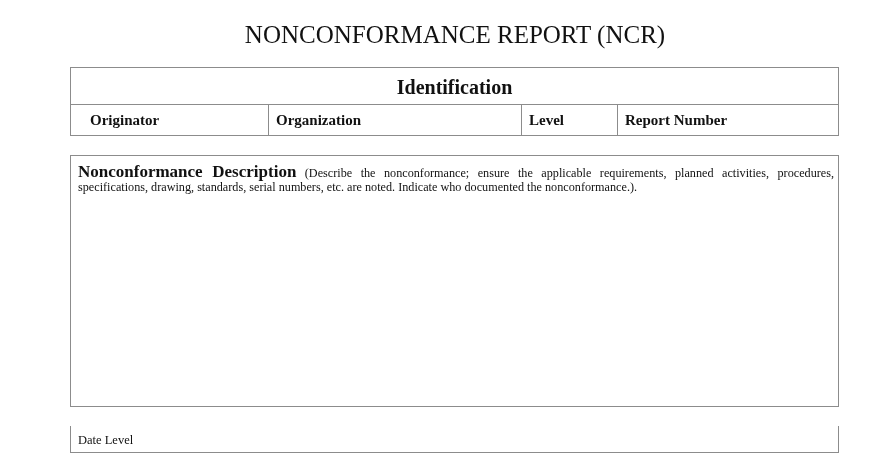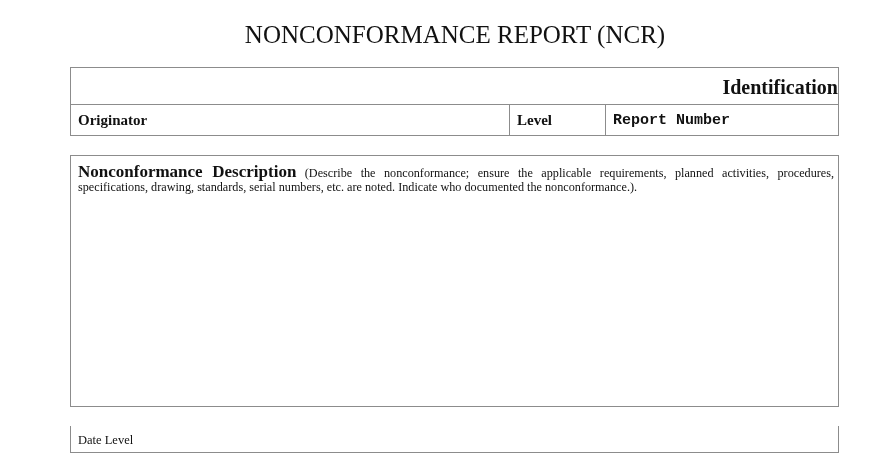--- a/index.html
+++ b/index.html
@@ -36,41 +36,42 @@
       border: 1px solid #8c8c8c;
       box-sizing: content-box;
     }
     .ident-header {
       position: absolute;
       left: 0;
       top: 0;
       width: 767px;
       height: 36px;
       border-bottom: 1px solid #8c8c8c;
-      text-align: right;
+      text-align: center;
       font-weight: bold;
       font-size: 20px;
       line-height: 38px;
     }
     .ident-row {
       position: absolute;
       left: 0;
       top: 37px;
       width: 767px;
       height: 30px;
     }
     .ident-cell {
       position: absolute;
       top: 0;
       height: 30px;
       font-weight: bold;
       font-size: 15px;
       line-height: 31px;
       padding-left: 7px;
       box-sizing: border-box;
+      margin-left: 12px;
     }
     .ident-cell.divider {
       border-left: 1px solid #8c8c8c;
     }
     .desc-box {
       position: absolute;
       left: 70px;
       top: 155px;
       width: 767px;
       height: 250px;
@@ -112,24 +113,27 @@
 <body>
 
 <div class="page-title">NONCONFORMANCE REPORT (NCR)</div>
 
 <div class="ident-table">
   <div class="ident-header">Identification</div>
   <div class="ident-row">
     <div class="ident-cell" style="left:0; width:185px;">
       <span>Originator</span>
     </div>
+    <div class="ident-cell divider" style="left:185px; width:253px;">
+      <span>Organization</span>
+    </div>
     <div class="ident-cell divider" style="left:438px; width:96px;">
       <span>Level</span>
     </div>
-    <div class="ident-cell divider" style="left:534px; width:233px;font-family:Liberation Mono, monospace;">
+    <div class="ident-cell divider" style="left:534px; width:233px;">
       <span>Report Number</span>
     </div>
   </div>
 </div>
 
 <div class="desc-box">
   <div class="desc-text">
     <span class="desc-label">Nonconformance Description</span>
     <span>(Describe the nonconformance; ensure the applicable requirements, planned activities, procedures, specifications, drawing, standards, serial numbers, etc. are noted. Indicate who documented the nonconformance.).</span>
   </div>

